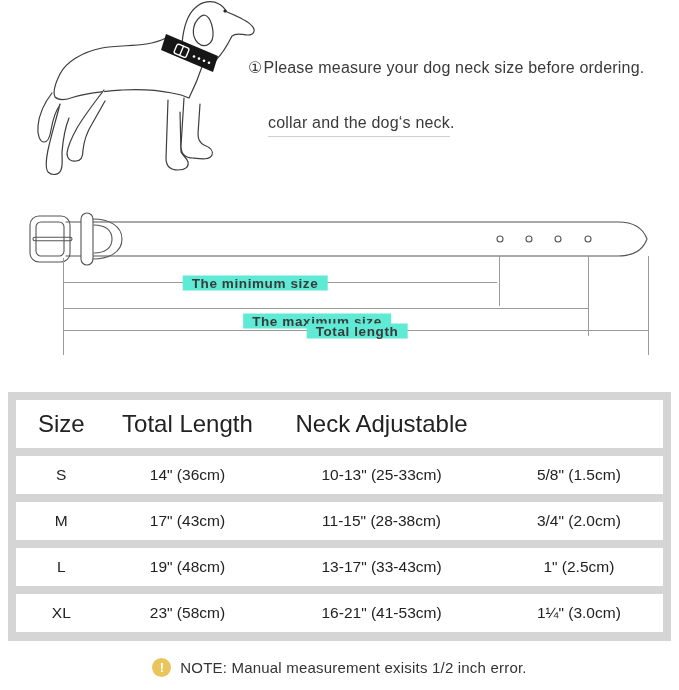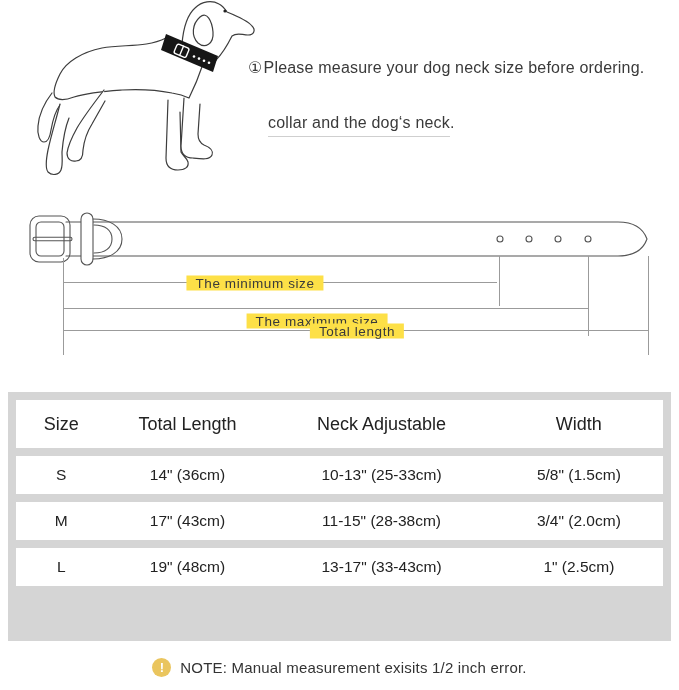--- a/index.html
+++ b/index.html
@@ -8,30 +8,30 @@
     font-family:"Liberation Sans","DejaVu Sans",sans-serif;color:#333;
   }
   
   .instr-line{position:absolute;left:248px;font-size:16px;color:#3a3a3a;letter-spacing:.2px;white-space:nowrap;}
   .instr-num{font-size:16px;margin-right:1px;}
   .instr-underline{position:absolute;left:268px;top:136px;width:182px;height:1px;background:#cfcfcf;}
   
   .mline{position:absolute;height:1px;background:#9b9b9b;}
   .vline{position:absolute;width:1px;background:#9b9b9b;}
   .mlabel{
-    position:absolute;transform:translate(-50%,-50%);background:#fde047;padding:0 9px;
-    font-size:13.5px;color:#3a3a3a;letter-spacing:.6px;white-space:nowrap;
+    position:absolute;transform:translate(-50%,-50%);background:#5eead4;padding:0 9px;
+    font-size:13.5px;color:#3a3a3a;letter-spacing:.6px;white-space:nowrap;font-weight:bold;
   }
   
   .size-table{
     position:absolute;left:8px;top:392px;width:663px;height:249px;background:#d5d5d5;
     box-sizing:border-box;padding:8px;display:flex;flex-direction:column;gap:8px;
   }
   .t-row{background:#ffffff;display:flex;align-items:center;flex:0 0 38px;}
-  .t-row.t-head{flex:0 0 48px;font-size:18px;color:#222;}
+  .t-row.t-head{flex:0 0 48px;font-size:24px;color:#222;}
   .t-row{font-size:15.5px;color:#222;}
   .t-cell{text-align:center;}
   .c0{width:14%;}.c1{width:25%;}.c2{width:35%;}.c3{width:26%;}
   
   .note{position:absolute;left:0;right:0;top:658px;display:flex;align-items:center;justify-content:center;gap:9px;}
   .note-icon{
     width:19px;height:19px;border-radius:50%;background:#eac55e;color:#fff;
     display:flex;align-items:center;justify-content:center;
     font-size:13px;font-weight:bold;line-height:1;
   }
@@ -99,40 +99,45 @@
   <div class="mline" style="left:63px;top:330px;width:585px;"></div>
   <div class="mlabel" style="left:255px;top:283px;">The minimum size</div>
   <div class="mlabel" style="left:317px;top:321px;">The maximum size</div>
   <div class="mlabel" style="left:357px;top:331px;">Total length</div>
 
   <div class="size-table">
     <div class="t-row t-head">
       <div class="t-cell c0">Size</div>
       <div class="t-cell c1">Total Length</div>
       <div class="t-cell c2">Neck Adjustable</div>
-      <div class="t-cell c3">Width</div>
     </div>
     <div class="t-row">
       <div class="t-cell c0">S</div>
       <div class="t-cell c1">14" (36cm)</div>
       <div class="t-cell c2">10-13" (25-33cm)</div>
       <div class="t-cell c3">5/8" (1.5cm)</div>
     </div>
     <div class="t-row">
       <div class="t-cell c0">M</div>
       <div class="t-cell c1">17" (43cm)</div>
       <div class="t-cell c2">11-15" (28-38cm)</div>
       <div class="t-cell c3">3/4" (2.0cm)</div>
     </div>
     <div class="t-row">
       <div class="t-cell c0">L</div>
       <div class="t-cell c1">19" (48cm)</div>
       <div class="t-cell c2">13-17" (33-43cm)</div>
       <div class="t-cell c3">1" (2.5cm)</div>
     </div>
+    <div class="t-row">
+      <div class="t-cell c0">XL</div>
+      <div class="t-cell c1">23" (58cm)</div>
+      <div class="t-cell c2">16-21" (41-53cm)</div>
+      <div class="t-cell c3">1¼" (3.0cm)</div>
+    </div>
   </div>
 
   <div class="note">
     <div class="note-icon">!</div>
     <div class="note-text">NOTE: Manual measurement exisits 1/2 inch error.</div>
   </div>
 
 </div>
 
 </body></html>

